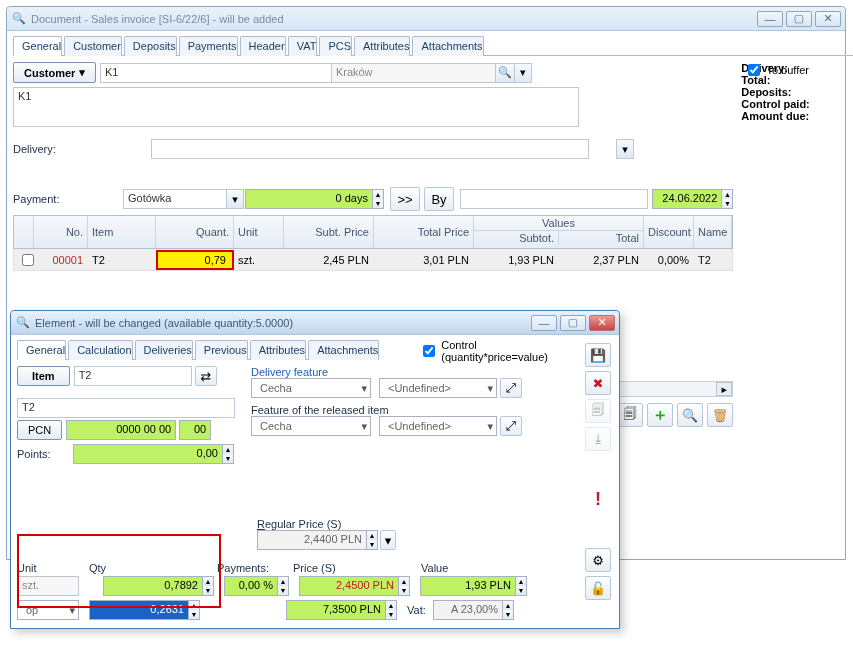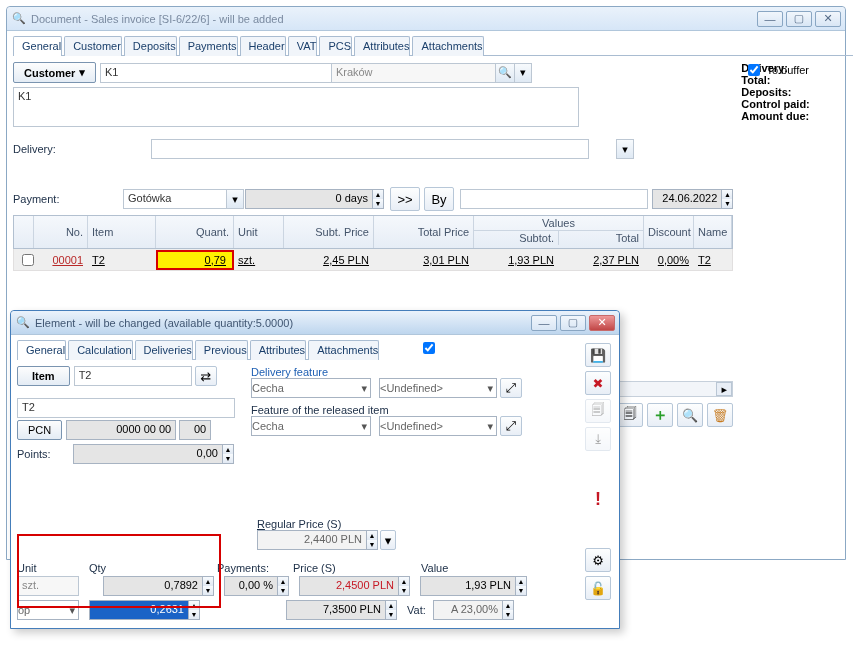--- a/index.html
+++ b/index.html
@@ -24,35 +24,35 @@
   .field.ro { background:#f7f7f7; color:#888;}
   .dd-arrow { border:1px solid #bcc7d3; width:18px; height:20px; display:inline-flex; align-items:center; justify-content:center; background:linear-gradient(#f7fafd,#dfe9f4); position:relative; left:-1px;}
   .srch-btn { border:1px solid #bcc7d3; width:20px; height:20px; display:inline-flex; align-items:center; justify-content:center; background:linear-gradient(#f7fafd,#dfe9f4); margin-left:-1px;}
   .totals { font-size:11px; }
   .totals .t-row { display:flex; justify-content:space-between; }
   .totals .lab { font-weight:bold; }
   .chk { width:12px; height:12px;}
   .grid-header { display:flex; border:1px solid #b2c0d0; background:linear-gradient(#f5f8fc,#e6edf6); font-weight:normal; color:#44546a; }
   .gh { border-right:1px solid #cbd5e1; padding:2px 4px; display:flex; align-items:center; }
   .grid-row { display:flex; border:1px solid #e1dfdf; border-top:none; background:#efefef; height:22px; align-items:center;}
-  .gr { border-right:1px solid transparent; padding:2px 4px;text-decoration:underline; }
+  .gr { border-right:1px solid transparent; padding:2px 4px; }
   .qty-cell { background:#fff000; border:2px solid #d60000; text-align:right; padding-right:6px; font-weight:normal;}
   .hscroll { height:16px; border:1px solid #c6d0db; background:#f2f5f9; margin-top:110px; display:flex; align-items:center;}
   .hscroll .ar { width:16px; border:1px solid #b9c6d4; background:#e8eef6; height:14px; display:inline-flex; align-items:center; justify-content:center;}
   .bottom-toolbar { display:flex; gap:4px; justify-content:flex-end; padding:6px 0 0 0;}
   
   .win2 { position:absolute; top:310px; left:10px; width:610px; border:1px solid #447dba; background:#fff; box-shadow: 4px 4px 8px rgba(0,0,0,.2); border-radius:4px 4px 0 0;}
   .win2 .titlebar { background: linear-gradient(#eaf2fb,#bed6ee); color:#405672;}
   .win2 .winbtn.close { border-color:#c76a6a; background: linear-gradient(#e99, #c14646); color:#fff;}
   .lbl { color:#20324a; }
-  .num-input { border:1px solid #a7b3c2; text-align:right; padding:2px 4px; height:20px; background:#e5e5e5;}
+  .num-input { border:1px solid #a7b3c2; text-align:right; padding:2px 4px; height:20px; background:#bef264;}
   .num-input.sel { background:#1a63c6; color:#fff;}
   .spin { display:inline-flex; flex-direction:column; border:1px solid #a7b3c2; height:20px; width:12px; margin-left:-1px;}
   .spin div { flex:1; display:flex; align-items:center; justify-content:center; font-size:7px; background:linear-gradient(#f7fafd,#e1e9f3);}
-  .small-dd { border:1px solid #a7b3c2; height:20px; background:#fff; display:inline-flex; align-items:center; padding-left:0; padding-right:18px; position:relative; color:#666;}
+  .small-dd { border:1px solid #a7b3c2; height:20px; background:#fff; display:inline-flex; align-items:center; padding-left:8px; padding-right:18px; position:relative; color:#666;}
   .small-dd::after { content:"▾"; position:absolute; right:3px; color:#555;}
   .redbox { position:absolute; border:2px solid #d60000; pointer-events:none; }
   .underline { text-decoration: underline; }
   .red-text { color:#c61824; }
 </style>
 </head>
 <body>
 
 <div class="window" style="width:840px; height:554px;">
   <div class="titlebar">
@@ -216,20 +216,21 @@
           <div class="tab active">General</div>
           <div class="tab">Calculation</div>
           <div class="tab">Deliveries</div>
           <div class="tab">Previous</div>
           <div class="tab">Attributes</div>
           <div class="tab">Attachments</div>
         </div>
         <div style="margin-left:40px;">
           <label style="display:flex; gap:3px; align-items:center;">
               <input type="checkbox" class="chk" checked="" style="">
+              <span>Control (quantity*price=value)</span>
             </label>
         </div>
       </div>
 
       <div style="display:flex; gap:10px;">
 
         <div style="width:224px;">
           <div class="section-row">
             <div class="cust-btn" style="padding:3px 14px;">Item</div>
             <div class="field" style="width:118px;">T2</div>

